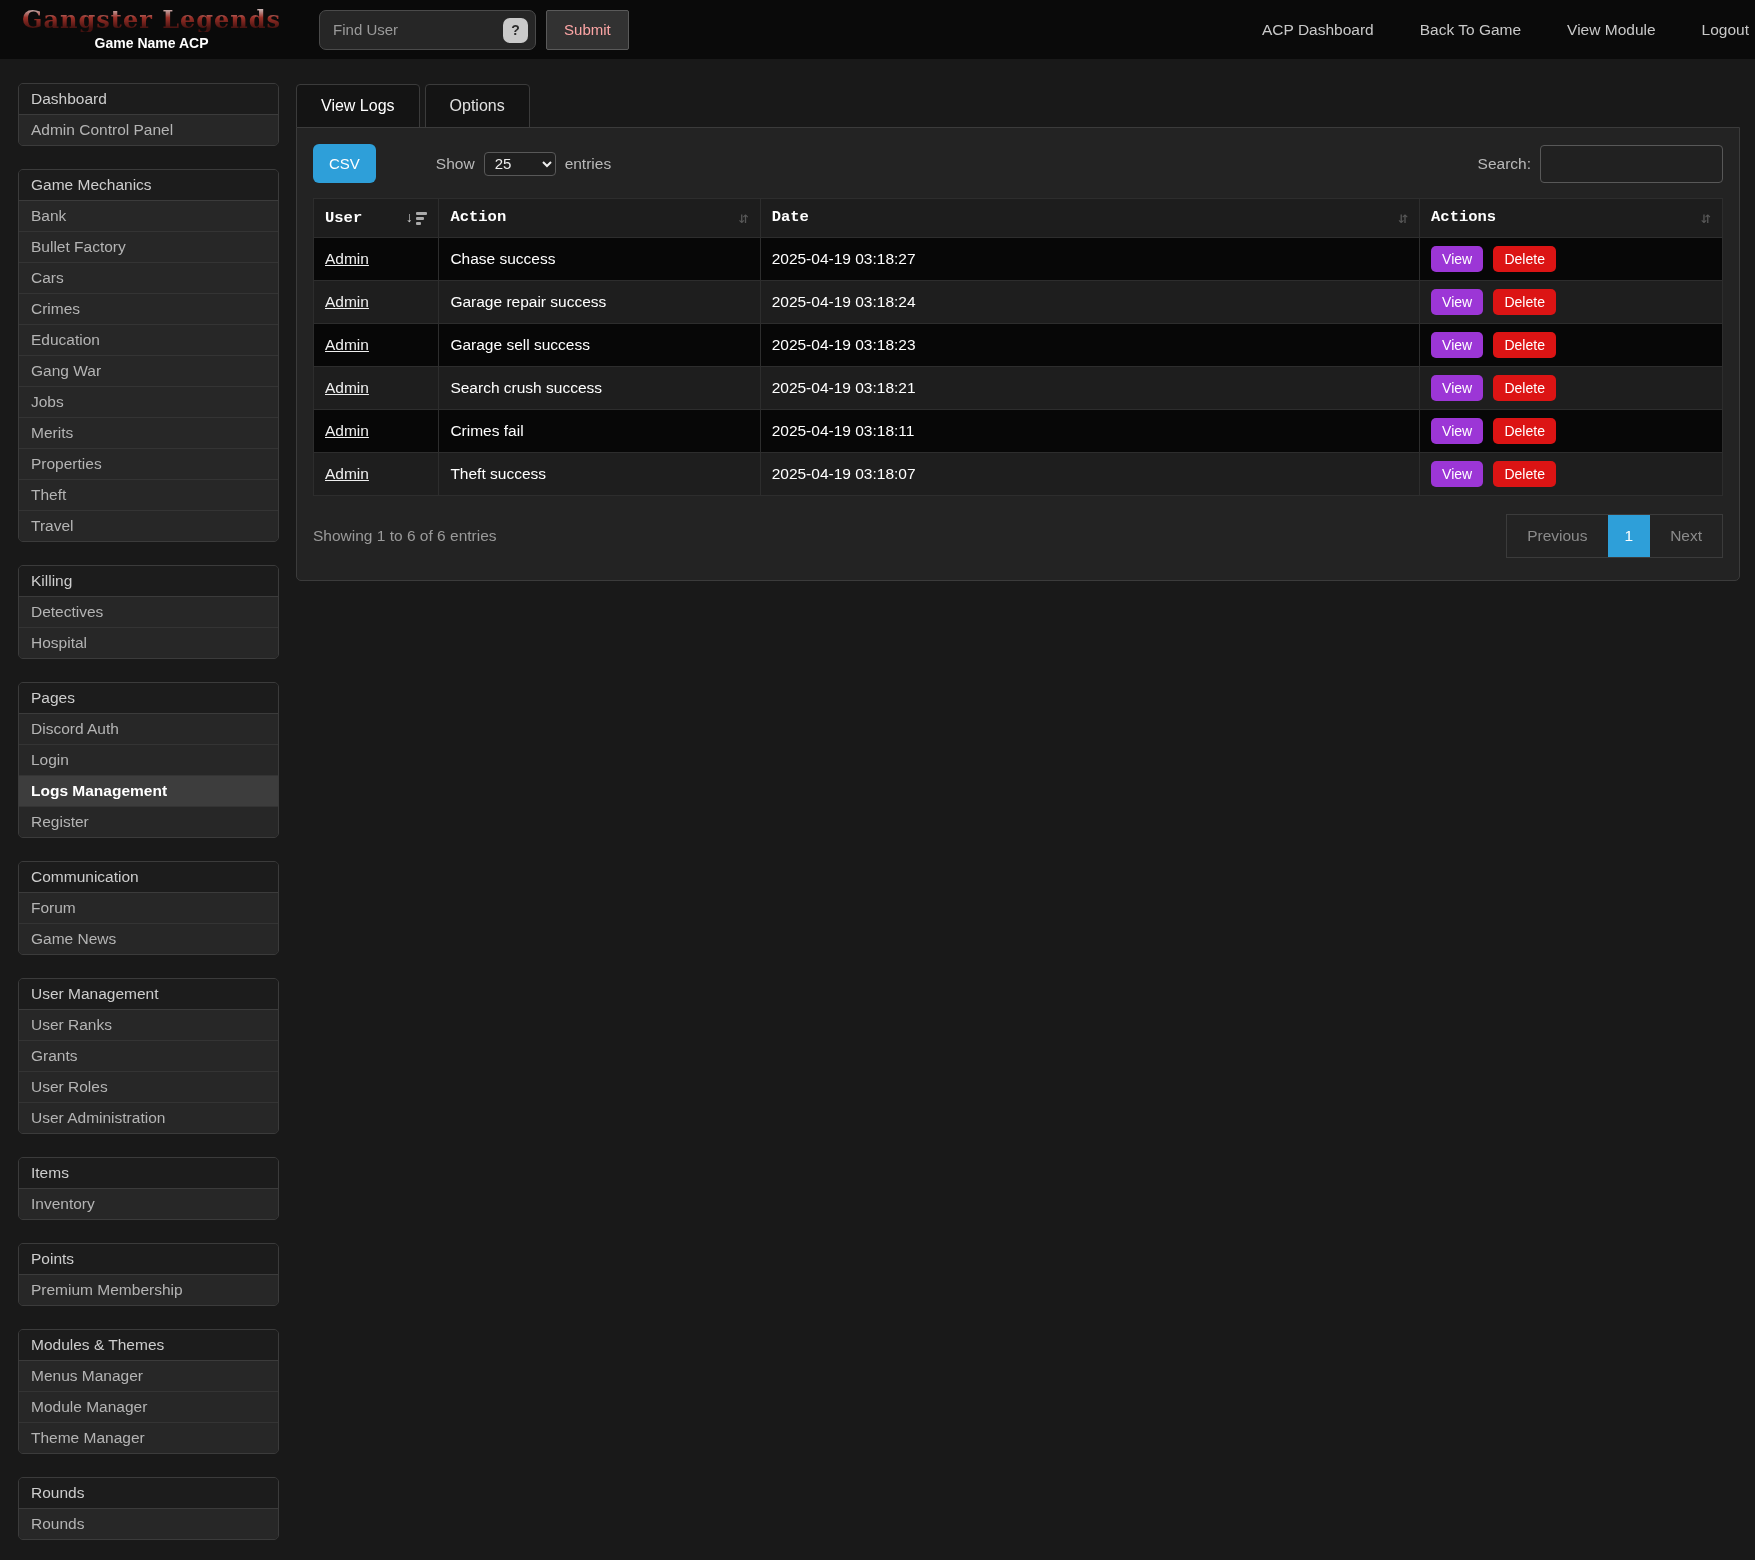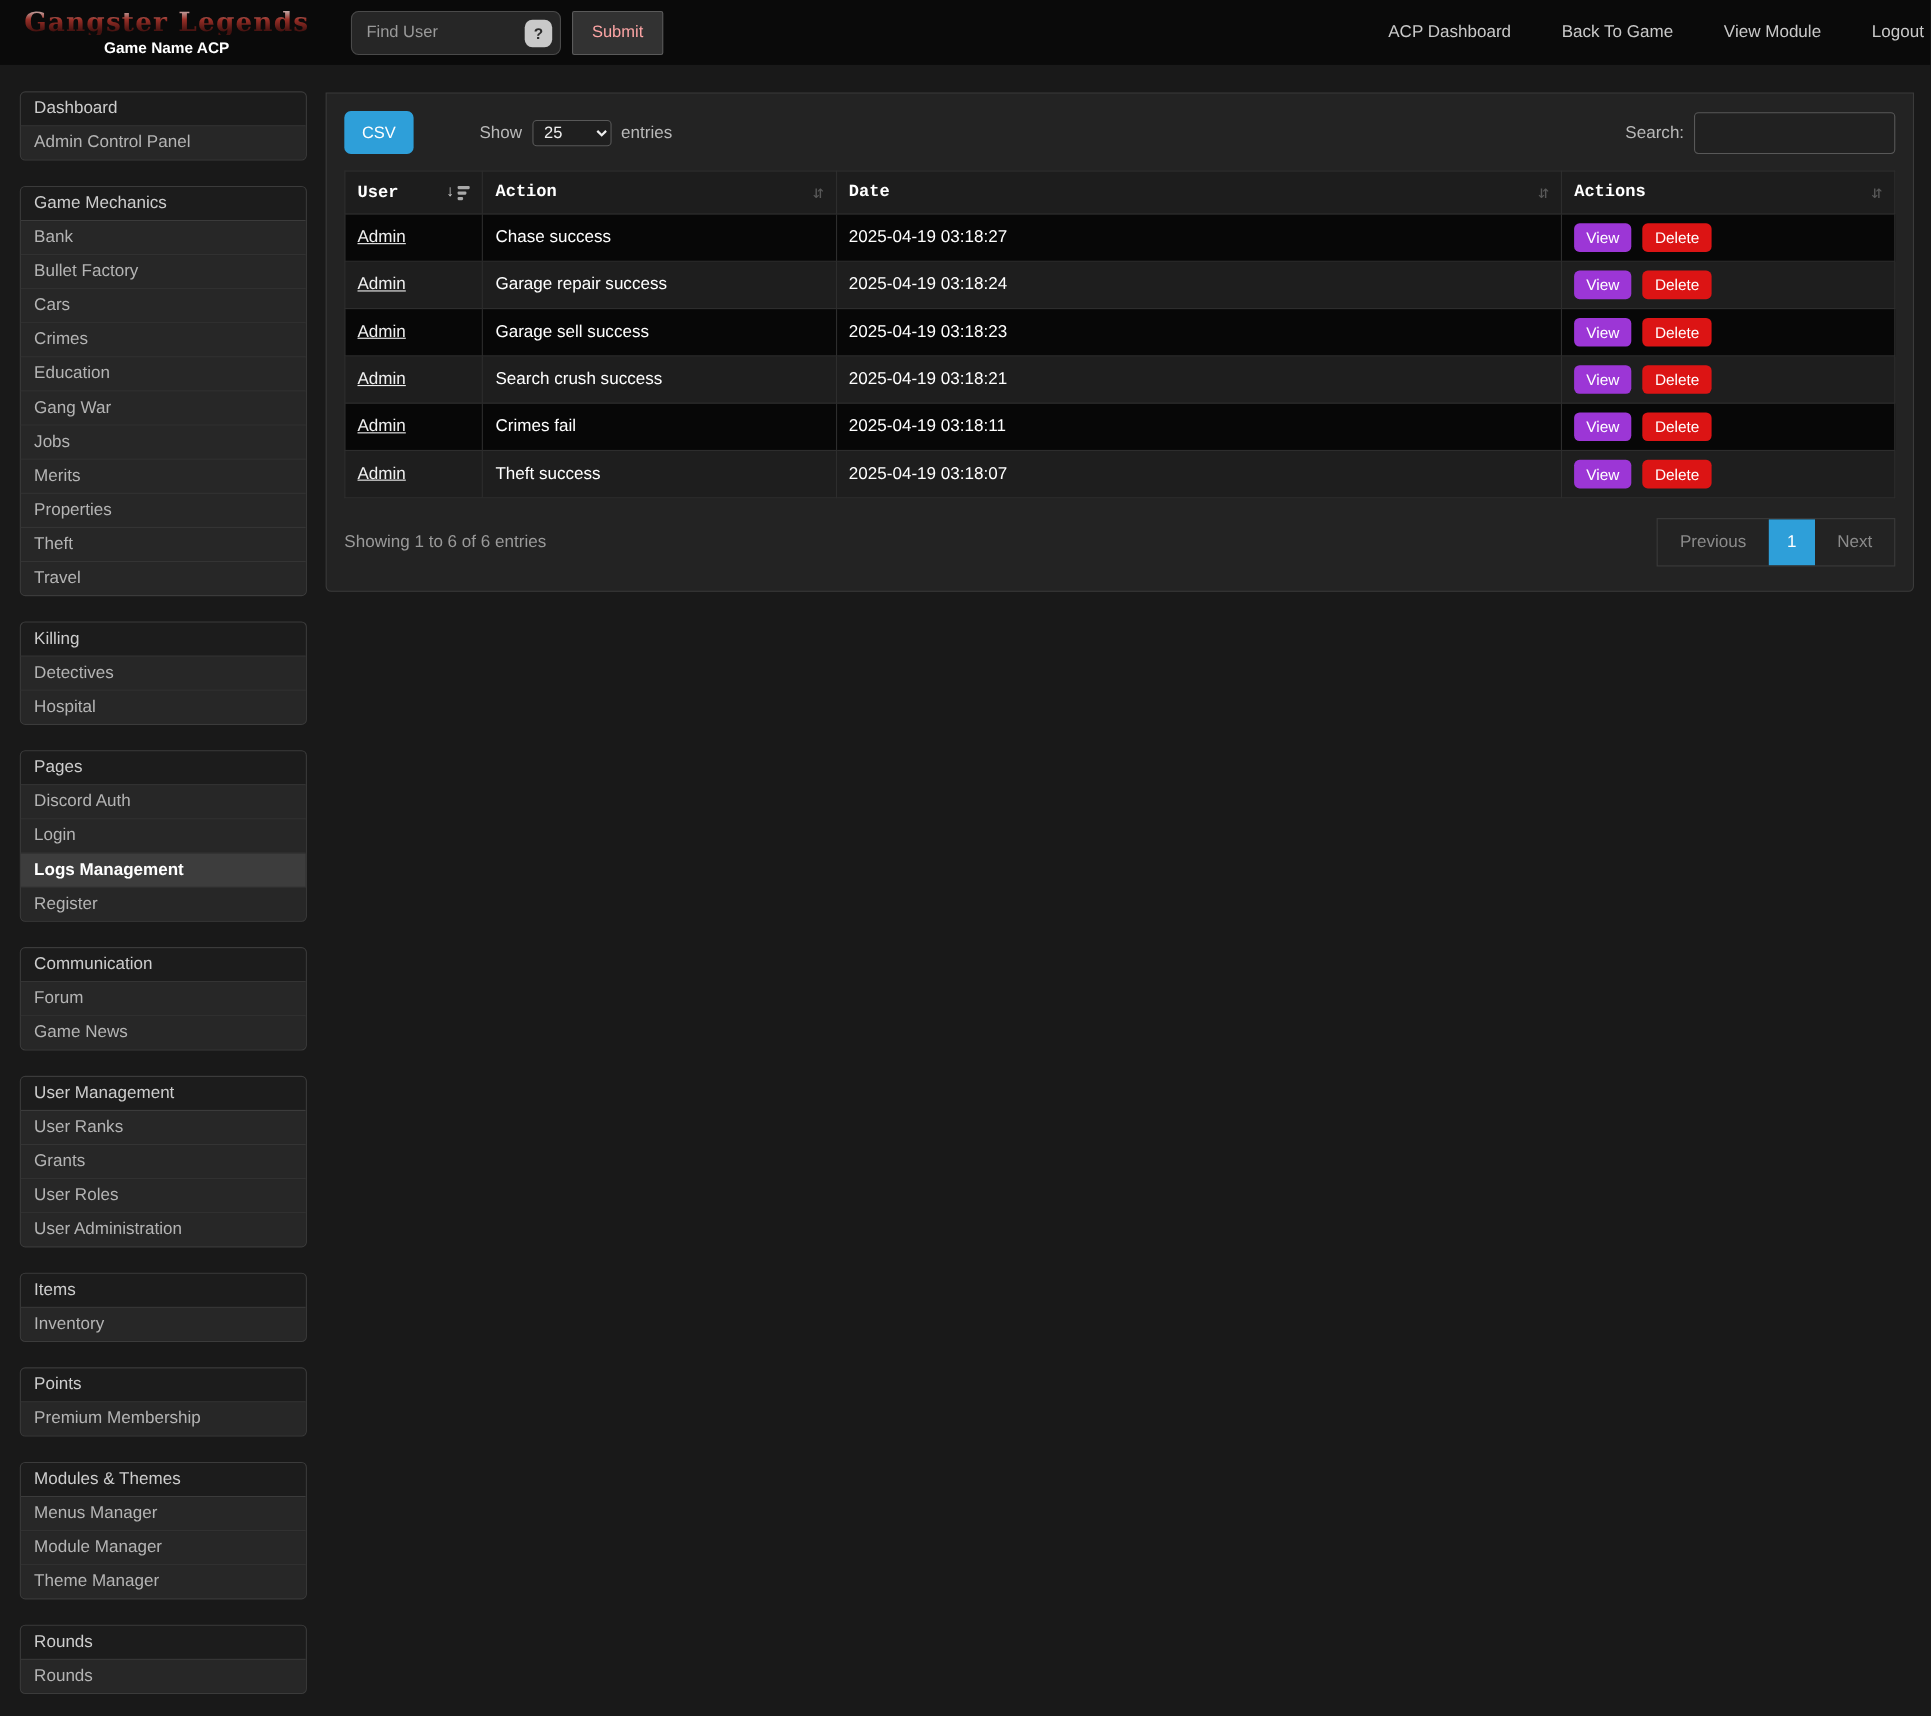--- a/index.html
+++ b/index.html
@@ -7,21 +7,21 @@
   body { background:#191919; font-family:"Liberation Sans", sans-serif; color:#ccc; overflow:hidden; }
 
   
   .topbar { height:59px; background:#0a0a0a; display:flex; align-items:center; }
   .logo { margin-left:22px; text-align:center; flex:none; }
   .logo-title { font-family:"DejaVu Serif", serif; font-weight:bold; font-size:24px; letter-spacing:1px; line-height:1;
     background:linear-gradient(180deg,#cfc9c9 0%, #9a2f27 40%, #441210 85%);
     -webkit-background-clip:text; background-clip:text; color:transparent; }
   .logo-sub { color:#ffffff; font-weight:bold; font-size:14px; margin-top:3px; }
   .find-wrap { position:relative; margin-left:38px; flex:none; }
-  .find-input { width:191px; height:40px; background:#262626; border:1px solid #4a4a4a; border-radius:7px;
+  .find-input { width:217px; height:40px; background:#262626; border:1px solid #4a4a4a; border-radius:7px;
     color:#ddd; font-size:15px; padding:0 42px 0 13px; outline:none; font-family:inherit; }
   .find-input::placeholder { color:#9a9a9a; }
   .find-badge { position:absolute; right:8px; top:8px; width:25px; height:25px; background:#c9c9c9; border-radius:7px;
     display:flex; align-items:center; justify-content:center; color:#2b2b2b; font-weight:bold; font-size:14px; }
   .submit-btn { margin-left:10px; height:40px; padding:0 17px; background:#323232; border:1px solid #5a5a5a;
     border-radius:2px; color:#fca5a5; font-size:15px; cursor:pointer; font-family:inherit; flex:none; }
   .top-nav { margin-left:auto; display:flex; gap:46px; padding-right:6px; font-size:15.5px; }
   .top-nav a { color:#c9c9c9; text-decoration:none; white-space:nowrap; cursor:pointer; }
 
   
@@ -161,20 +161,24 @@
         <div class="side-item">Module Manager</div>
         <div class="side-item">Theme Manager</div>
       </div>
       <div class="side-group">
       <div class="side-header">Rounds</div>
     <div class="side-item">Rounds</div>
       </div>
     </div>
 
   <div class="main">
+    <div class="tabs">
+      <div class="tab active">View Logs</div>
+      <div class="tab">Options</div>
+    </div>
 
     <div class="panel">
 
       <div class="controls">
         <button class="csv-btn">CSV</button>
         <div class="show-group">
           <span>Show</span>
           <select class="len-select">
             <option>25</option>
           </select>

